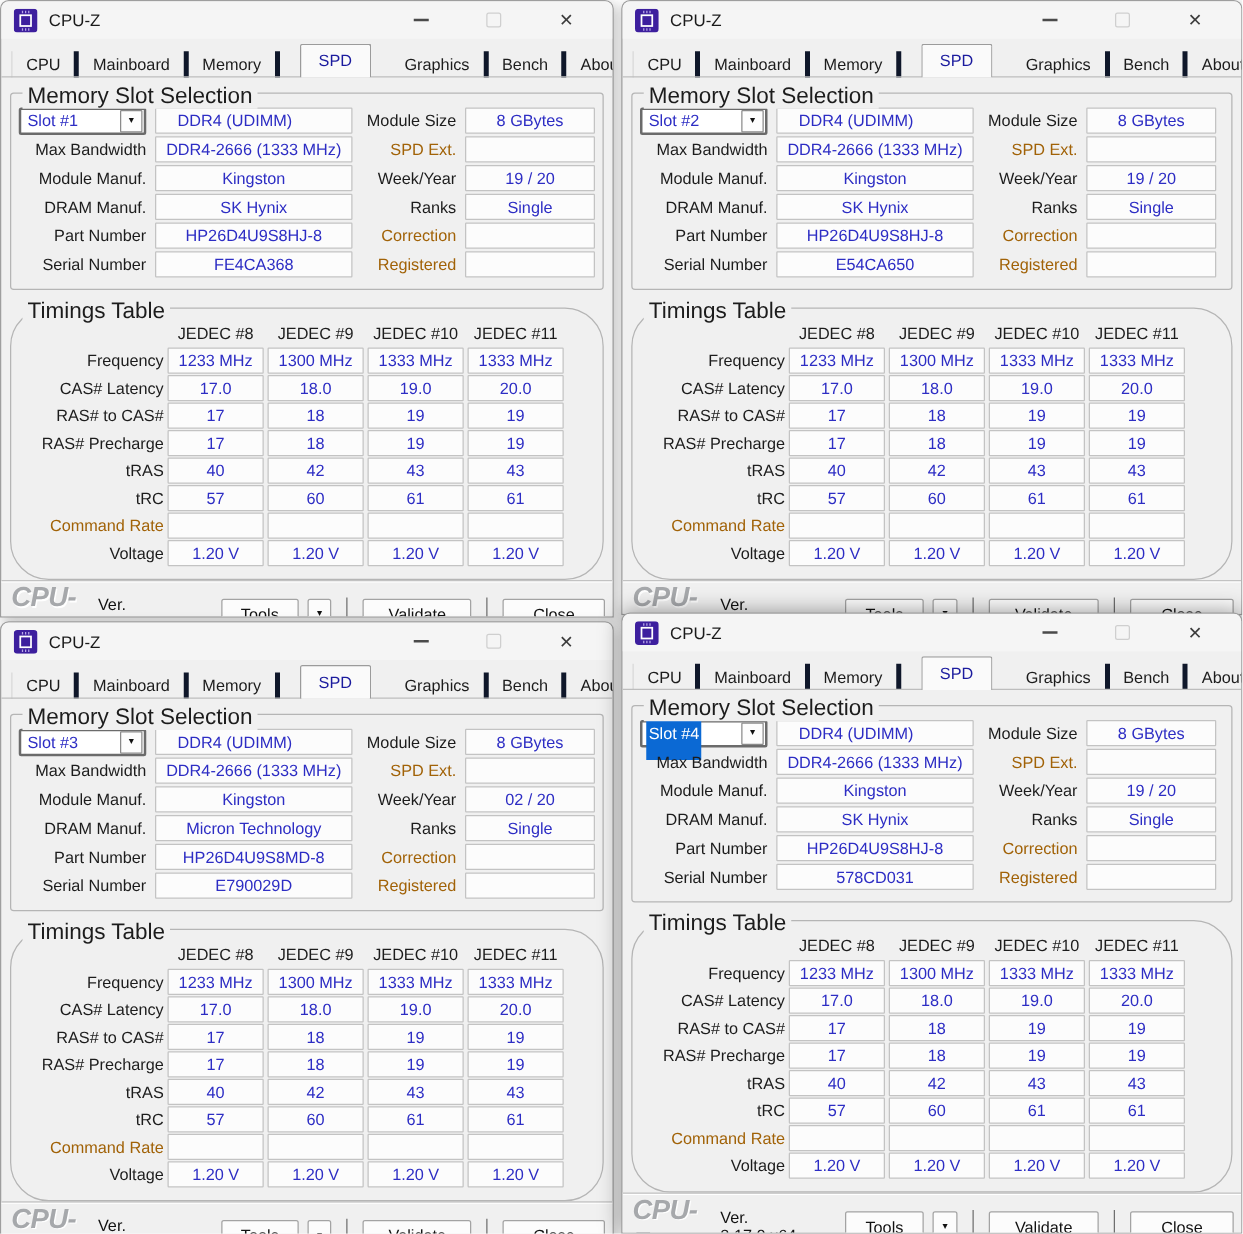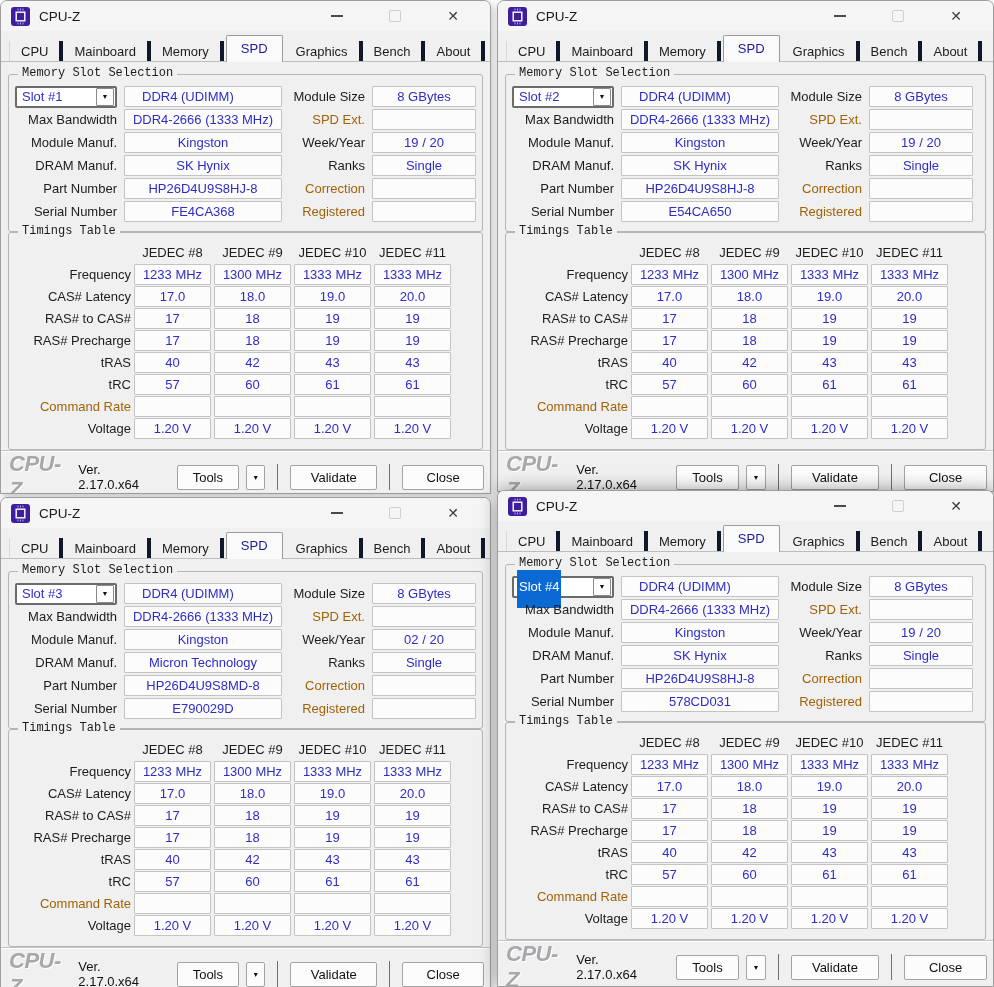--- a/index.html
+++ b/index.html
@@ -21,26 +21,26 @@
   .ico-min{width:12px;height:1.5px;background:#4a4a4a;}
   .ico-max{width:10px;height:10px;border:1.5px solid #cfcfcf;border-radius:2px;}
   .ico-close{font-size:14px;color:#3c3c3c;line-height:1;}
   
   .tabrow{position:relative;display:flex;align-items:flex-end;height:28px;margin-top:4px;padding:0 8px;}
   .tabrow::after{content:"";position:absolute;left:0;right:0;bottom:0;height:1px;background:#bdbdbd;}
   .tab{height:21px;line-height:21px;padding:0 11px;border-right:4px solid #0f172a;white-space:nowrap;}
   .tab.first{border-left:1px solid #d7d7d7;}
   .tab.active{position:relative;z-index:2;height:26px;line-height:26px;background:#fafafa;
               border:1px solid #9b9b9b;border-bottom:none;border-radius:2px 2px 0 0;
-              color:#1b1b9e;padding:0 14px;margin:0 2px;}
+              color:#1b1b9e;padding:0 14px;margin:0 16px;}
   
   .group{position:relative;border:1px solid #b5b5b5;border-radius:3px;margin:0 7px;background:#f0f0f0;}
   .g1box{margin-top:12px;}
-  .g2box{margin-top:0;}
-  .legend{position:absolute;top:-9px;left:9px;background:#f0f0f0;padding:0 4px;font-size:12px;color:#1c1c1c;font-family:Liberation Mono, monospace;}
+  .g2box{margin-top:14px;border-radius:31px;}
+  .legend{position:absolute;top:-9px;left:9px;background:#f0f0f0;padding:0 4px;font-size:18px;color:#1c1c1c;}
   .g1{display:grid;grid-template-columns:102px 158px 76px 104px;grid-auto-rows:23px;
       column-gap:7px;align-items:center;padding:10px 6px 8px 6px;}
   .g2{display:grid;grid-template-columns:116px repeat(4,77px);grid-auto-rows:22px;
       column-gap:3px;align-items:center;padding:8px 6px 10px 6px;}
   .flabel{text-align:right;color:#1c1c1c;white-space:nowrap;overflow:hidden;}
   .flabel.dis{color:#a16207;}
   .field{height:19px;background:#fcfcfc;border:1px solid #c3c3c3;border-radius:1px;
          display:flex;align-items:center;justify-content:center;
          color:#2d2dc4;white-space:nowrap;overflow:hidden;}
   .field.type{justify-content:flex-start;padding-left:17px;}

